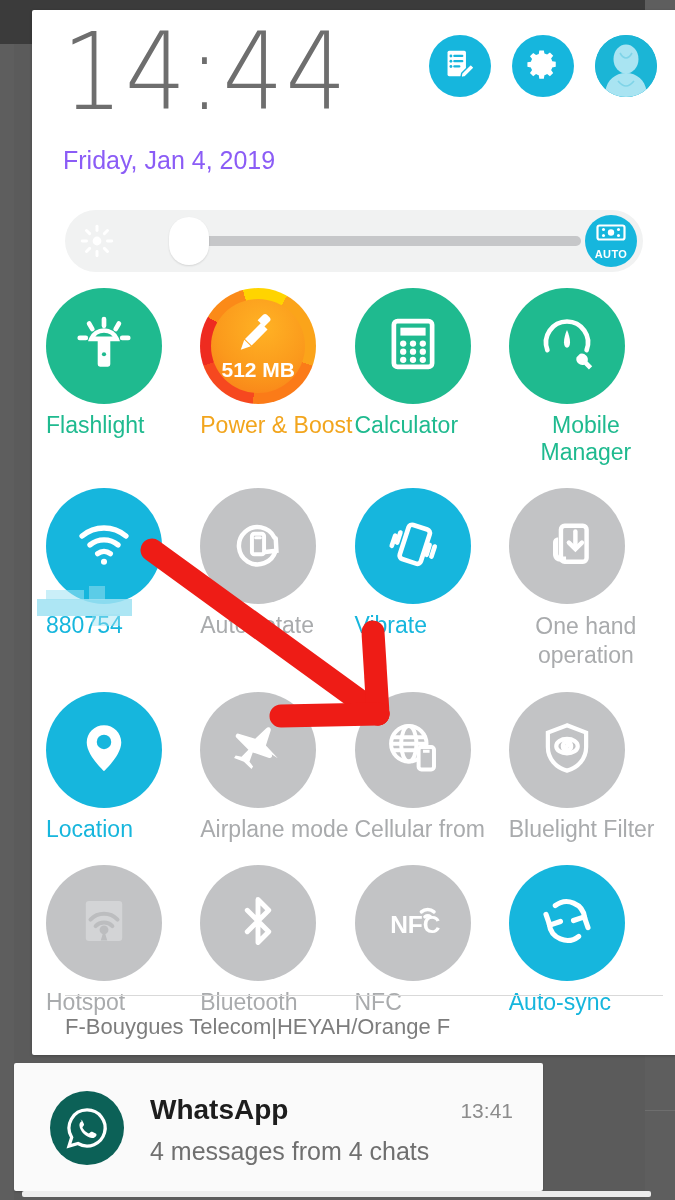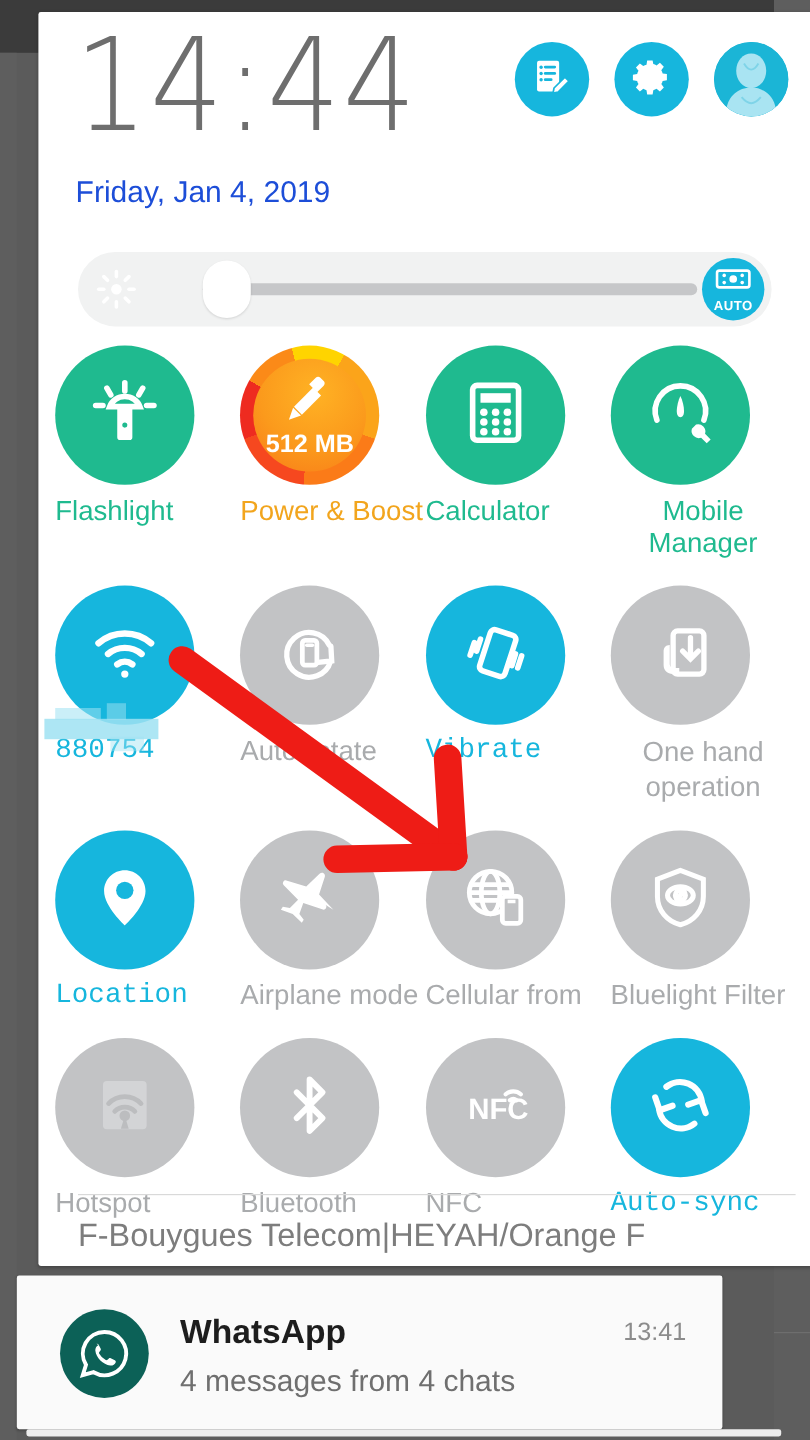--- a/index.html
+++ b/index.html
@@ -36,21 +36,21 @@
   
   .header { position:relative; height:185px; }
   .clock {
     position:absolute; left:30px; top:8px;
     font-size:96px; line-height:1; color:#6e6e6e; font-weight:300;
     letter-spacing:2px; font-family:"DejaVu Sans", sans-serif;
     transform:scaleY(1.12); transform-origin:left top;
   }
   .date {
     position:absolute; left:31px; top:136px;
-    font-size:25px; color:#1d4ed8; font-weight:400;
+    font-size:25px; color:#8b5cf6; font-weight:400;
   }
   .header-actions { position:absolute; right:20px; top:25px; display:flex; gap:21px; }
   .hbtn {
     width:62px; height:62px; border-radius:50%; background:#16b6dd;
     display:flex; align-items:center; justify-content:center;
   }
   .hbtn svg { width:34px; height:34px; }
   .avatar-btn { background:#1bb5d6; overflow:hidden; position:relative; }
 
   
@@ -95,21 +95,21 @@
   .c-green { background:#1fba8f; }
   .c-cyan  { background:#16b6dd; }
   .c-gray  { background:#c2c3c5; }
   .c-boost { background:transparent; }
   .circle svg { width:56px; height:56px; }
   .label {
     margin-top:8px; font-size:23px; line-height:27px; text-align:center;
     font-weight:400; max-width:158px;
   }
   .l-green { color:#1fba8f; }
-  .l-cyan  { color:#16b6dd;font-family:Liberation Mono, monospace; }
+  .l-cyan  { color:#16b6dd; }
   .l-gray  { color:#a9abad; }
   .l-orange{ color:#f2a51d; }
   .cell-2line .label { line-height:29px; }
 
   
   .boost-ring { width:116px; height:116px; border-radius:50%; position:relative;
     background:conic-gradient(from 0deg,#ffd400 0deg 30deg,#fba41a 30deg 110deg,#fb7b18 110deg 185deg,#f6481f 185deg 250deg,#ee2b20 250deg 300deg,#fb8a18 300deg 345deg,#ffd400 345deg 360deg);
     display:flex; align-items:center; justify-content:center;
   }
   .boost-inner {
@@ -119,29 +119,29 @@
   }
   .boost-inner svg { width:46px; height:44px; margin-top:-2px; }
   .boost-mb { font-size:21px; font-weight:bold; color:#fff; line-height:1; margin-top:1px; }
 
   
   .redact { position:absolute; background:#9fe2f2; }
 
   
   .divider { position:absolute; left:33px; right:14px; top:985px; height:1px; background:#d9d9d9; }
   .carrier {
-    position:absolute; left:33px; top:1004px; font-size:27px; color:#7d7d7d; font-weight:400;
+    position:absolute; left:33px; top:1004px; font-size:22px; color:#7d7d7d; font-weight:400;
   }
 
   
   .arrow-svg { position:absolute; left:0; top:0; width:675px; height:1200px; pointer-events:none; }
 
   
   .notif {
-    position:absolute; left:14px; top:1063px; width:588px; height:128px;
+    position:absolute; left:14px; top:1063px; width:529px; height:128px;
     background:#fafafa; border-radius:2px; box-shadow:0 1px 2px rgba(0,0,0,.2);
   }
   .notif-icon {
     position:absolute; left:36px; top:28px; width:74px; height:74px; border-radius:50%;
     background:#0c6157; display:flex; align-items:center; justify-content:center;
   }
   .notif-icon svg { width:46px; height:46px; }
   .notif-title { position:absolute; left:136px; top:31px; font-size:28px; color:#1d1d1d; font-weight:bold; }
   .notif-sub { position:absolute; left:136px; top:74px; font-size:25px; color:#6f6f6f; }
   .notif-time { position:absolute; right:30px; top:36px; font-size:21px; color:#8c8c8c; }

